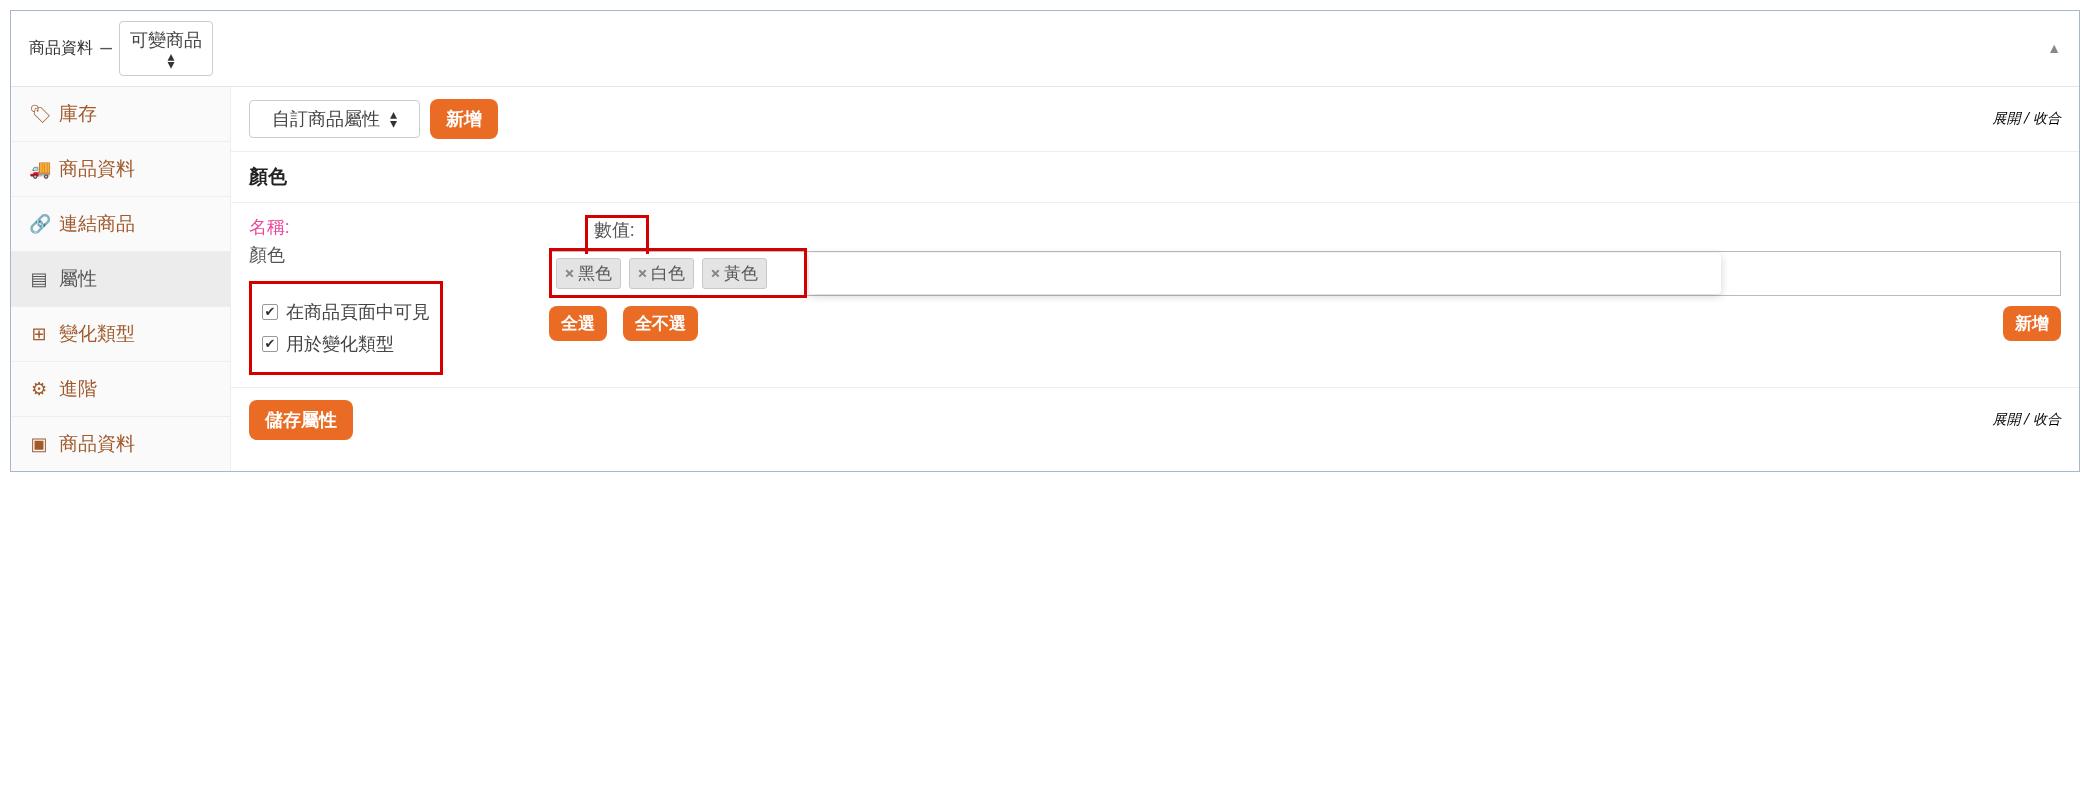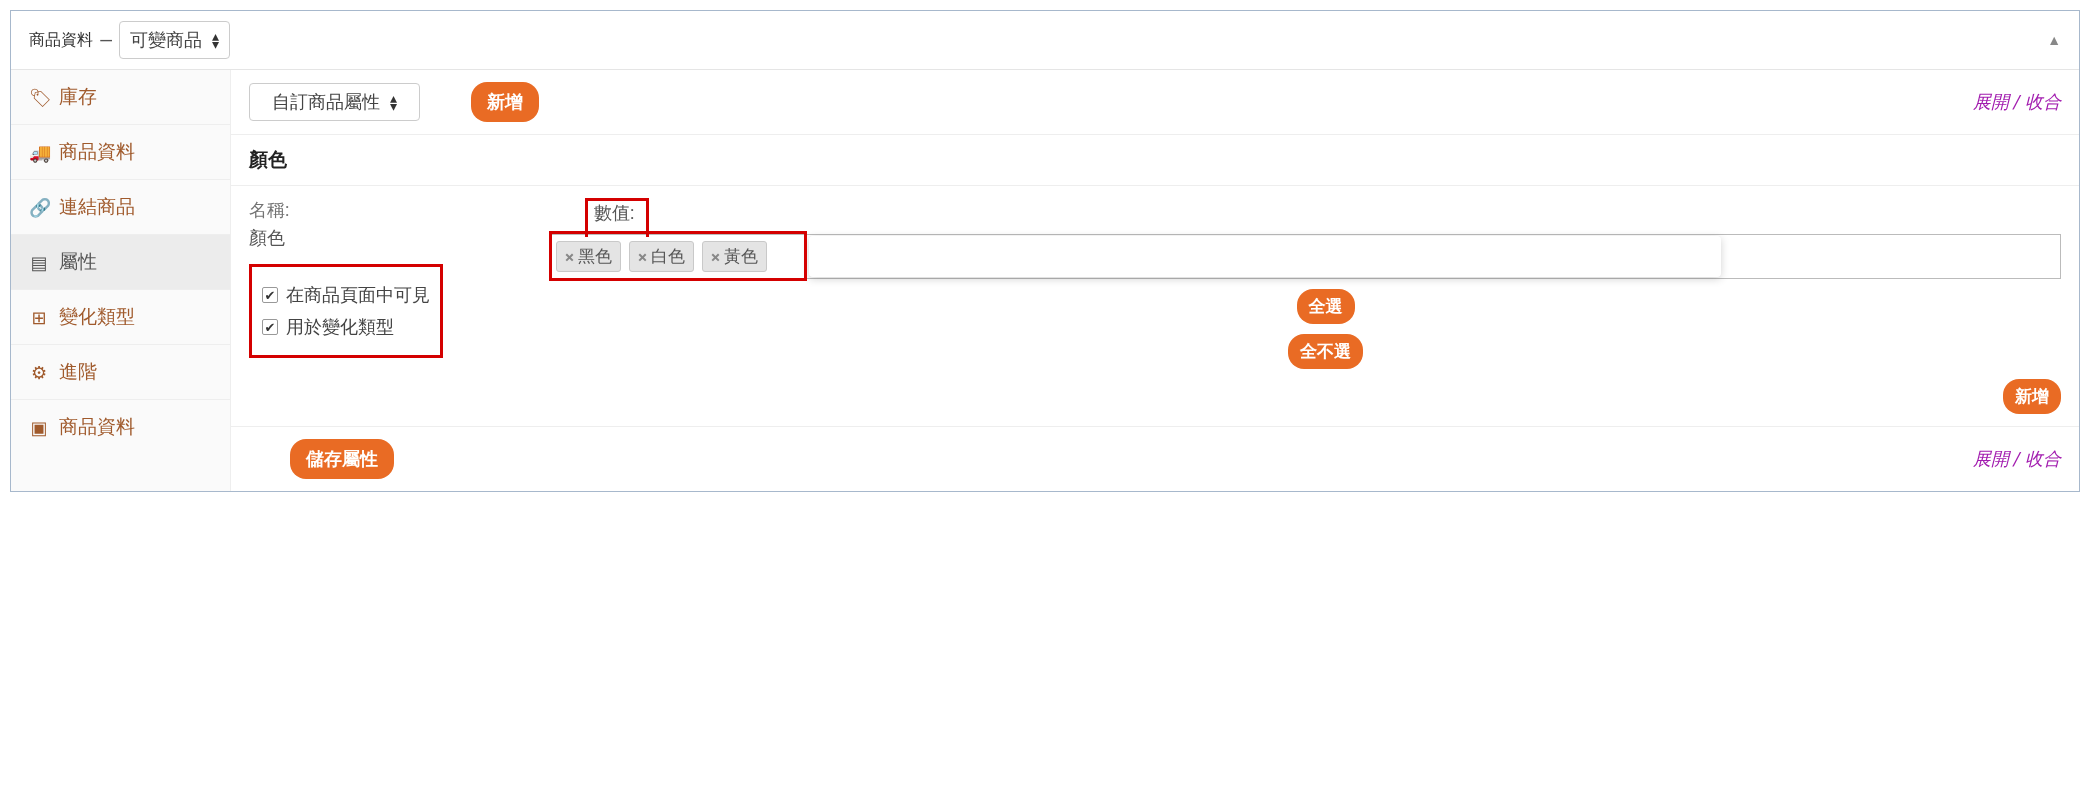--- a/index.html
+++ b/index.html
@@ -32,20 +32,21 @@
     color: #555;
   }
   .product-type-select-wrap {
     display: inline-flex;
     align-items: center;
     border: 1px solid #ccc;
     border-radius: 4px;
     padding: 6px 10px;
     background: #fff;
     position: relative;
+    flex-direction: column;
   }
   .stepper-icon {
     display: inline-block;
     margin-left: 10px;
     font-size: 14px;
     line-height:1;
     color:#333;
   }
   .stepper-icon::before{ content:"▴"; display:block; line-height:0.6; }
   .stepper-icon::after{ content:"▾"; display:block; line-height:0.6; }
@@ -102,53 +103,52 @@
     display: inline-flex;
     align-items: center;
     border: 1px solid #ccc;
     border-radius: 4px;
     padding: 6px 22px;
     background: #fff;
     margin-right: 10px;
   }
   .btn {
     display: inline-block;
-    border-radius: 16px;
+    border-radius: 8px;
     padding: 8px 16px;
     font-size: 18px;
     font-weight: 600;
     cursor: pointer;
     border: none;
     color: #fff;
     background: #e96b24;
-    margin-left: 41px;
   }
   .expand-links {
     margin-left: auto;
     font-style: italic;
-    color: #a21caf;
-    font-size: 18px;
+    color: #000000;
+    font-size: 14px;
   }
   .expand-links span { cursor:pointer; }
   .attr-heading {
     font-weight: 700;
     color: #222;
     font-size: 19px;
   }
   .attr-detail {
     display: flex;
     align-items: flex-start;
     gap: 0;
   }
   .attr-left {
     width: 300px;
     padding-right: 20px;
   }
   .attr-left .label {
-    color: #737373;
+    color: #ec4899;
     margin-bottom: 4px;
   }
   .attr-left .name-val {
     color:#555;
     margin-bottom:14px;
   }
   .highlight-box-left {
     border: 3px solid #d40000;
     padding: 8px 10px;
     display:inline-block;
@@ -214,23 +214,22 @@
     right: 340px;
     top: 2px;
     bottom:2px;
     box-shadow: 0 2px 8px rgba(0,0,0,0.18);
     border-radius:4px;
     pointer-events:none;
   }
   .values-buttons {
     margin-top:10px;
     display:flex;
-    gap:10px;
+    gap:16px;
     align-items:center;
-    flex-direction:column;
   }
   .btn-small {
     padding: 6px 12px;
     font-size: 17px;
   }
   .add-new-right {
     margin-left:auto;
   }
 </style>
 </head>

